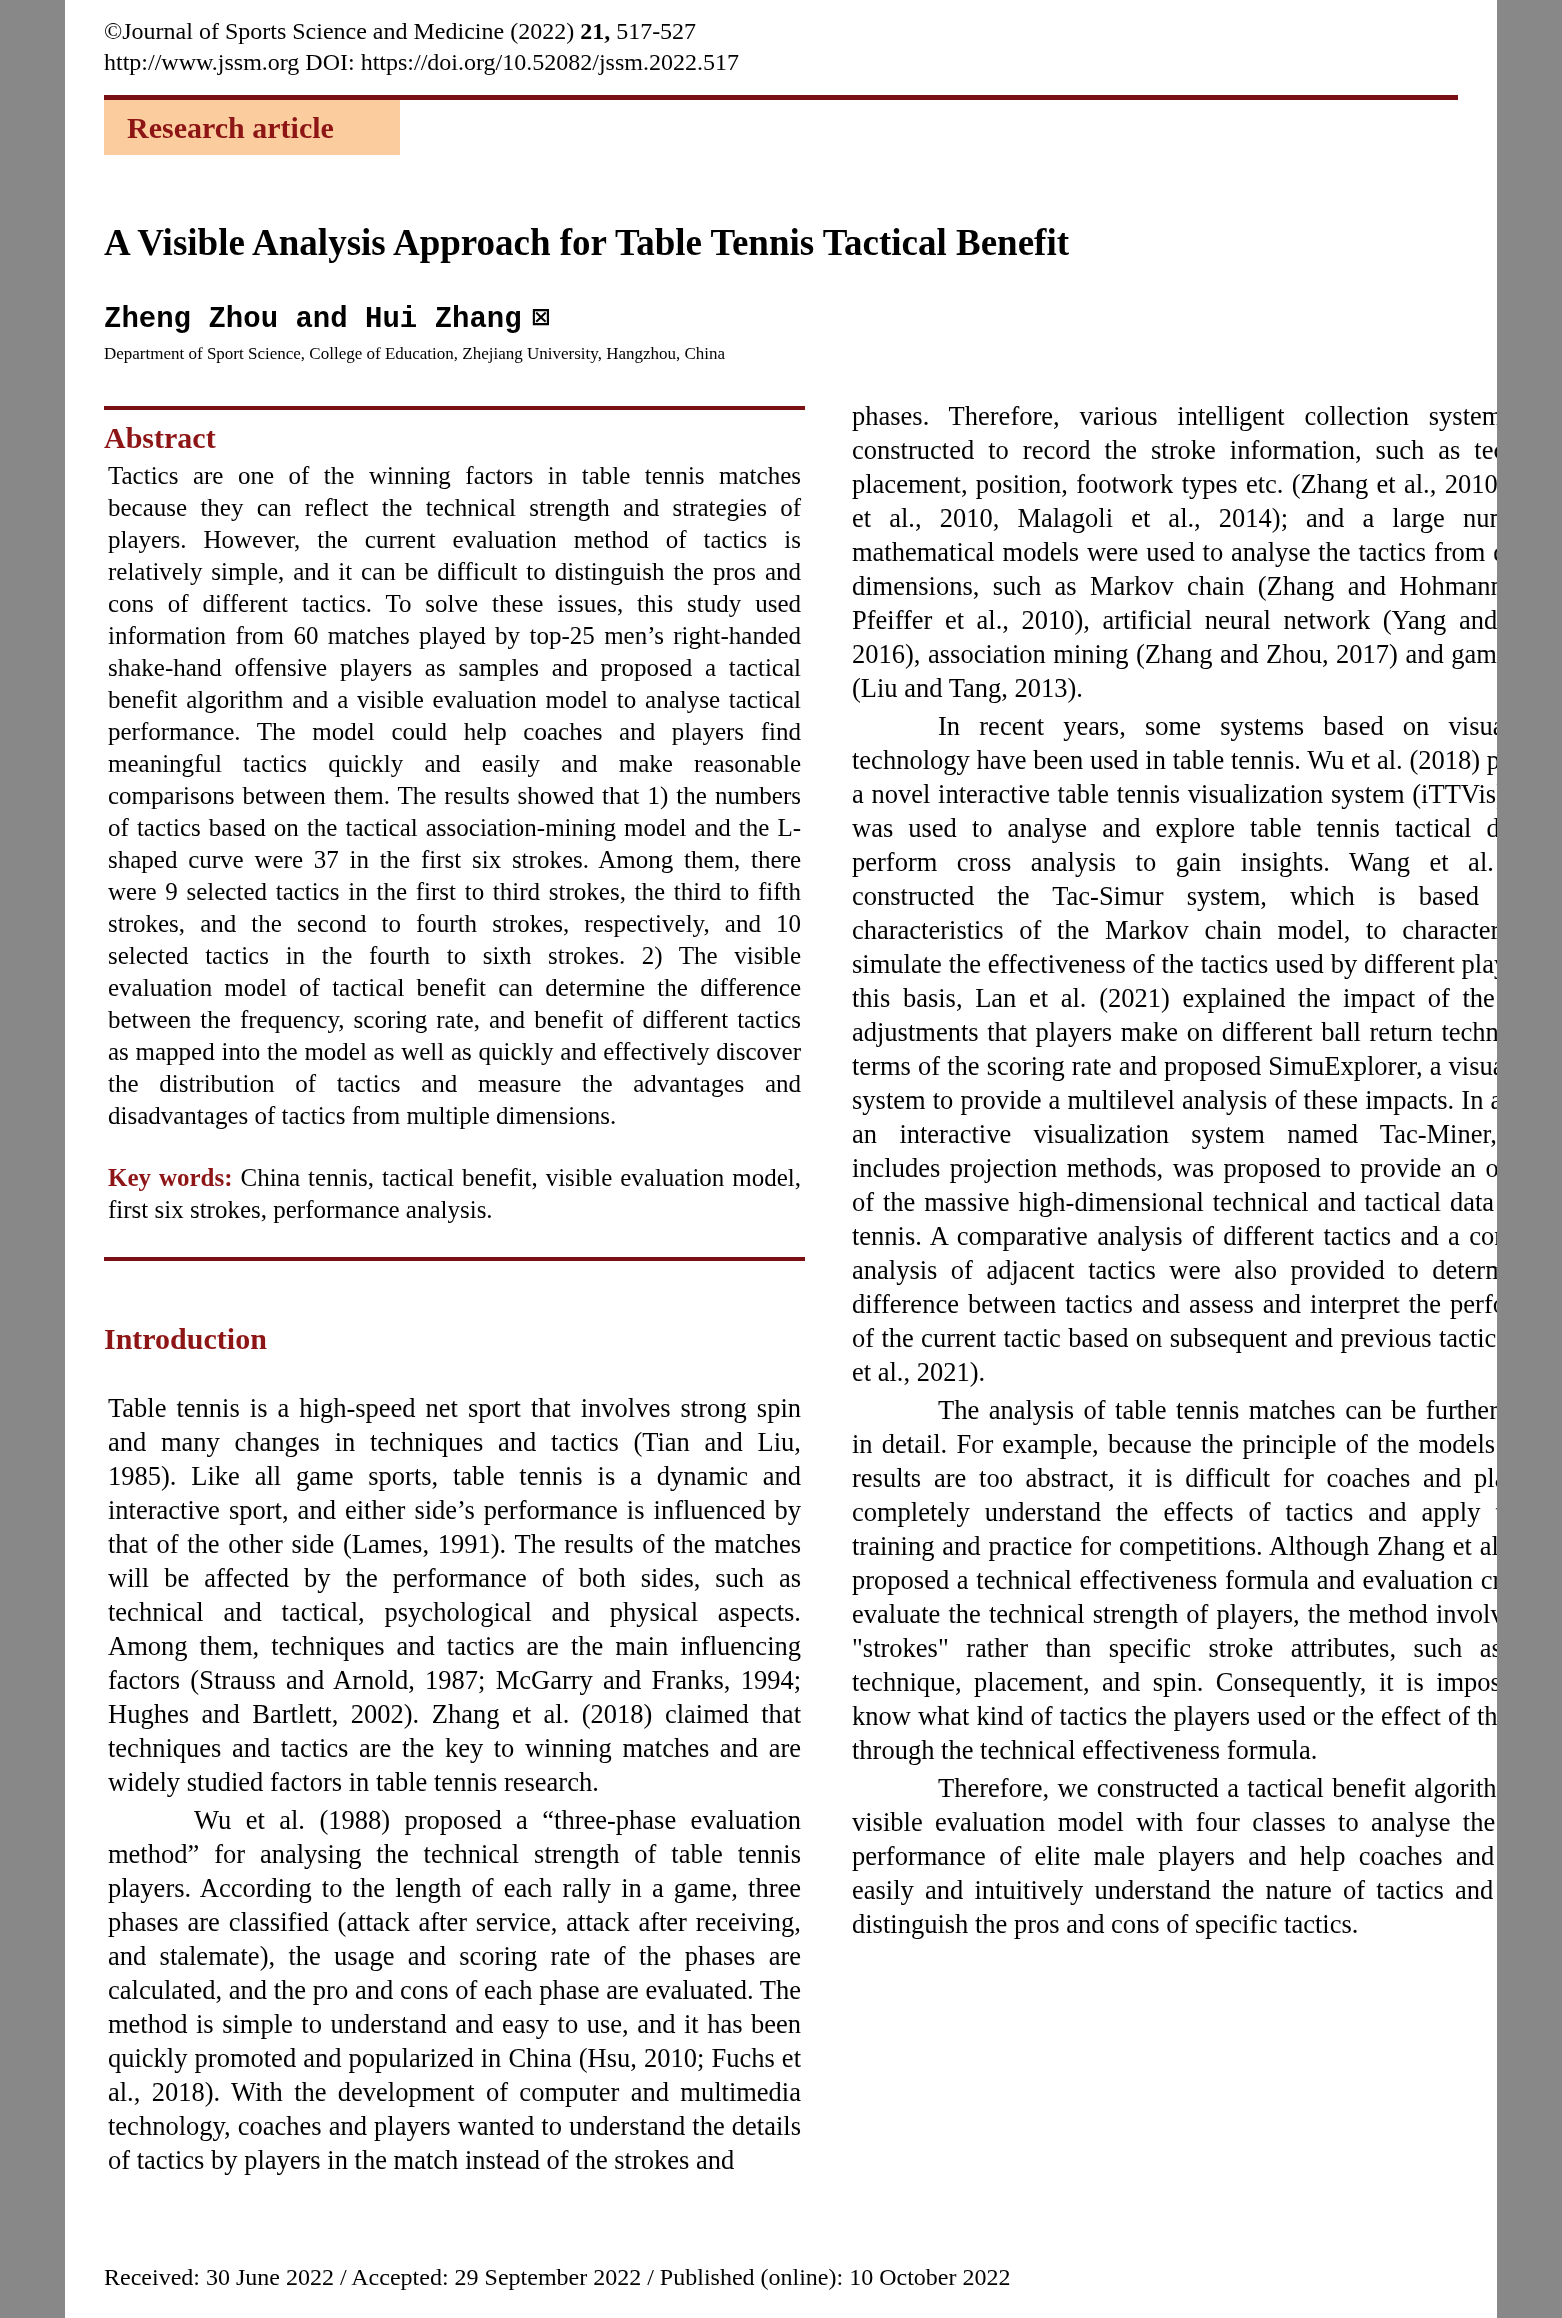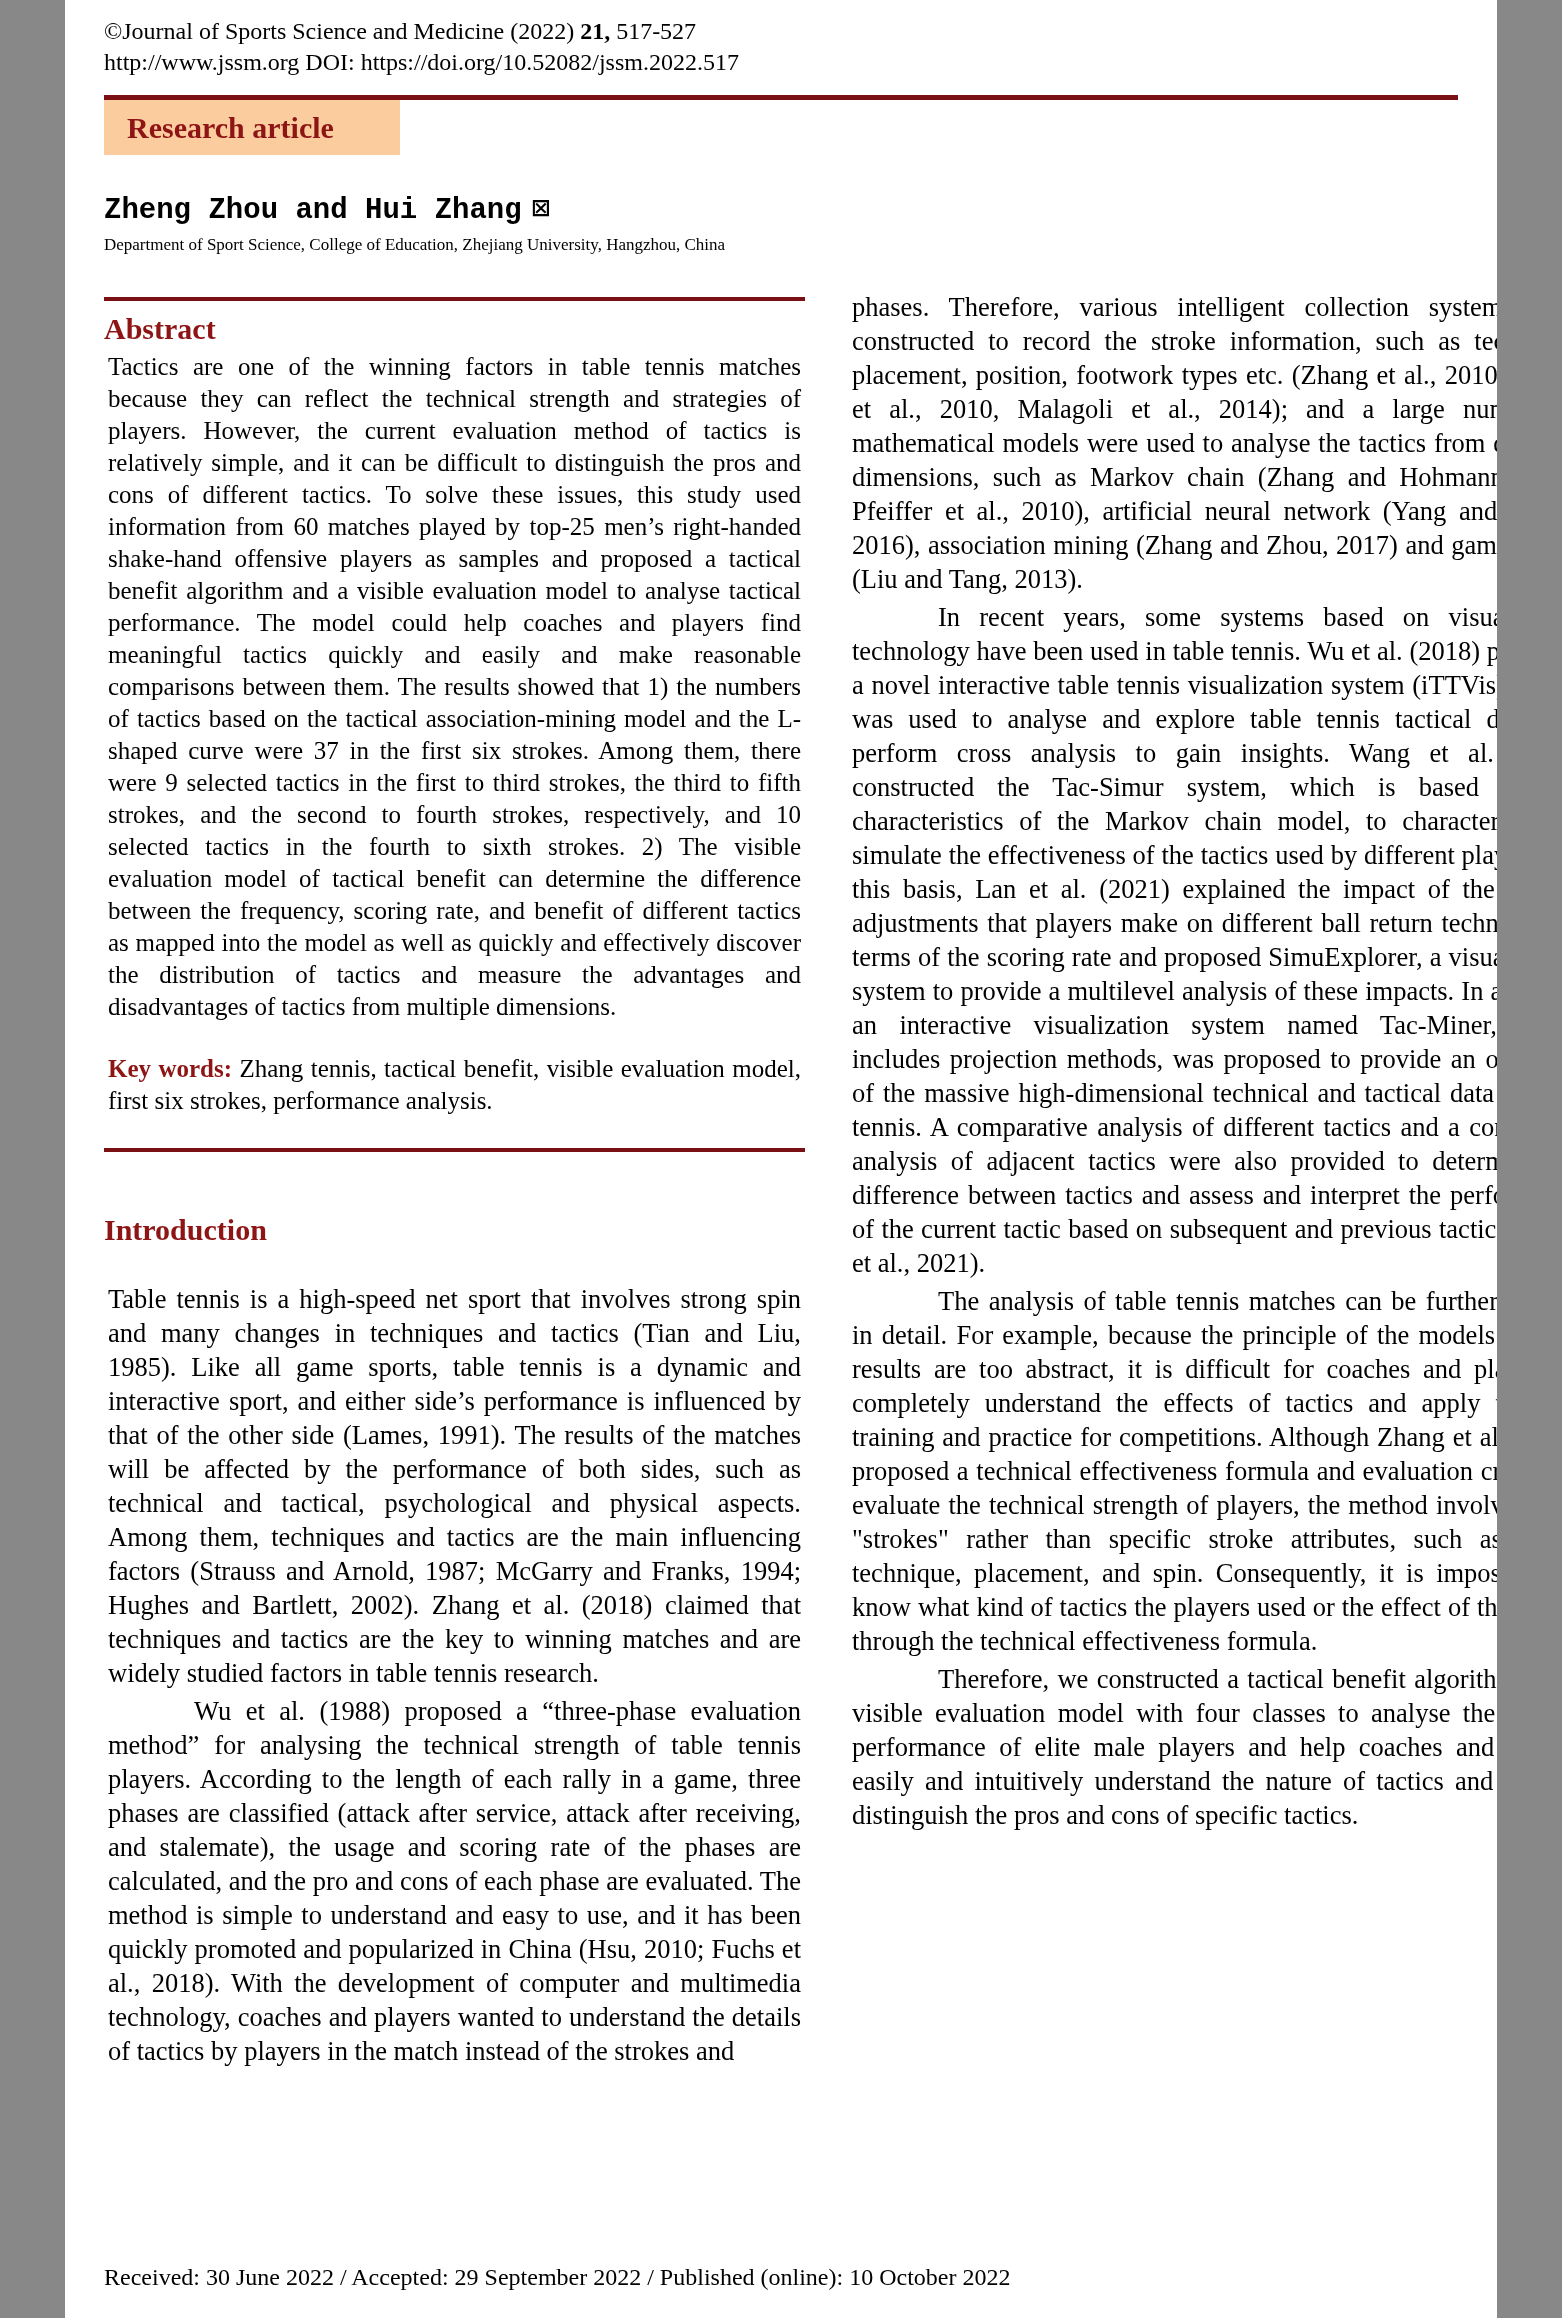--- a/index.html
+++ b/index.html
@@ -71,32 +71,33 @@
 
   <div class="jheader">
     <div><span>©Journal of Sports Science and Medicine (2022) </span><span class="b">21,</span><span> 517-527</span></div>
     <div>http://www.jssm.org DOI: https://doi.org/10.52082/jssm.2022.517</div>
   </div>
 
   <div class="toprule"></div>
 
   <div class="badge">Research article</div>
 
+  <h1 class="title">A Visible Analysis Approach for Table Tennis Tactical Benefit</h1>
 
   <div class="authors"><span>Zheng Zhou and Hui Zhang</span><span class="envelope">⊠</span></div>
 
   <div class="affil">Department of Sport Science, College of Education, Zhejiang University, Hangzhou, China</div>
 
   <div class="cols">
 
     <div class="col-left">
       <div class="rule top"></div>
       <h2 class="sect">Abstract</h2>
       <p class="abs">Tactics are one of the winning factors in table tennis matches because they can reflect the technical strength and strategies of players. However, the current evaluation method of tactics is relatively simple, and it can be difficult to distinguish the pros and cons of different tactics. To solve these issues, this study used information from 60 matches played by top-25 men’s right-handed shake-hand offensive players as samples and proposed a tactical benefit algorithm and a visible evaluation model to analyse tactical performance. The model could help coaches and players find meaningful tactics quickly and easily and make reasonable comparisons between them. The results showed that 1) the numbers of tactics based on the tactical association-mining model and the L-shaped curve were 37 in the first six strokes. Among them, there were 9 selected tactics in the first to third strokes, the third to fifth strokes, and the second to fourth strokes, respectively, and 10 selected tactics in the fourth to sixth strokes. 2) The visible evaluation model of tactical benefit can determine the difference between the frequency, scoring rate, and benefit of different tactics as mapped into the model as well as quickly and effectively discover the distribution of tactics and measure the advantages and disadvantages of tactics from multiple dimensions.</p>
-      <p class="kw"><span class="kwlabel">Key words:</span><span> Zhang tennis, tactical benefit, visible evaluation model, first six strokes, performance analysis.</span></p>
+      <p class="kw"><span class="kwlabel">Key words:</span><span> China tennis, tactical benefit, visible evaluation model, first six strokes, performance analysis.</span></p>
       <div class="rule mid"></div>
       <h2 class="sect intro">Introduction</h2>
       <p class="body">Table tennis is a high-speed net sport that involves strong spin and many changes in techniques and tactics (Tian and Liu, 1985). Like all game sports, table tennis is a dynamic and interactive sport, and either side’s performance is influenced by that of the other side (Lames, 1991). The results of the matches will be affected by the performance of both sides, such as technical and tactical, psychological and physical aspects. Among them, techniques and tactics are the main influencing factors (Strauss and Arnold, 1987; McGarry and Franks, 1994; Hughes and Bartlett, 2002). Zhang et al. (2018) claimed that techniques and tactics are the key to winning matches and are widely studied factors in table tennis research.</p>
       <p class="body indent">Wu et al. (1988) proposed a “three-phase evaluation method” for analysing the technical strength of table tennis players. According to the length of each rally in a game, three phases are classified (attack after service, attack after receiving, and stalemate), the usage and scoring rate of the phases are calculated, and the pro and cons of each phase are evaluated. The method is simple to understand and easy to use, and it has been quickly promoted and popularized in China (Hsu, 2010; Fuchs et al., 2018). With the development of computer and multimedia technology, coaches and players wanted to understand the details of tactics by players in the match instead of the strokes and</p>
     </div>
 
     <div class="col-right">
       <p class="body">phases. Therefore, various intelligent collection systems were constructed to record the stroke information, such as technique, placement, position, footwork types etc. (Zhang et al., 2010; Pradas et al., 2010, Malagoli et al., 2014); and a large number of mathematical models were used to analyse the tactics from different dimensions, such as Markov chain (Zhang and Hohmann, 2004; Pfeiffer et al., 2010), artificial neural network (Yang and Zhang, 2016), association mining (Zhang and Zhou, 2017) and game theory (Liu and Tang, 2013).</p>
       <p class="body indent">In recent years, some systems based on visualization technology have been used in table tennis. Wu et al. (2018) proposed a novel interactive table tennis visualization system (iTTVis), which was used to analyse and explore table tennis tactical data and perform cross analysis to gain insights. Wang et al. (2019) constructed the Tac-Simur system, which is based on the characteristics of the Markov chain model, to characterize and simulate the effectiveness of the tactics used by different players. On this basis, Lan et al. (2021) explained the impact of the tactical adjustments that players make on different ball return techniques in terms of the scoring rate and proposed SimuExplorer, a visualization system to provide a multilevel analysis of these impacts. In addition, an interactive visualization system named Tac-Miner, which includes projection methods, was proposed to provide an overview of the massive high-dimensional technical and tactical data in table tennis. A comparative analysis of different tactics and a correlation analysis of adjacent tactics were also provided to determine the difference between tactics and assess and interpret the performance of the current tactic based on subsequent and previous tactics (Wang et al., 2021).</p>
       <p class="body indent">The analysis of table tennis matches can be further studied in detail. For example, because the principle of the models and the results are too abstract, it is difficult for coaches and players to completely understand the effects of tactics and apply them in training and practice for competitions. Although Zhang et al. (2013) proposed a technical effectiveness formula and evaluation criteria to evaluate the technical strength of players, the method involved only "strokes" rather than specific stroke attributes, such as stroke technique, placement, and spin. Consequently, it is impossible to know what kind of tactics the players used or the effect of the tactics through the technical effectiveness formula.</p>

